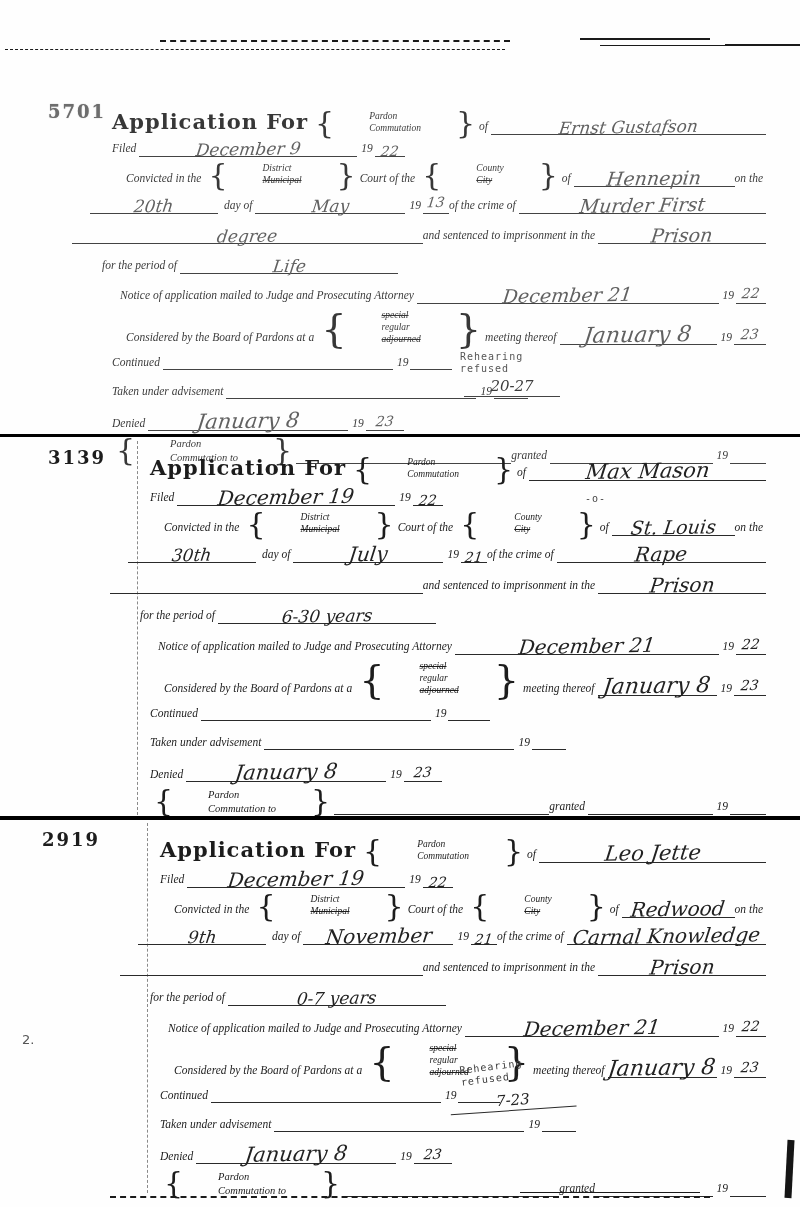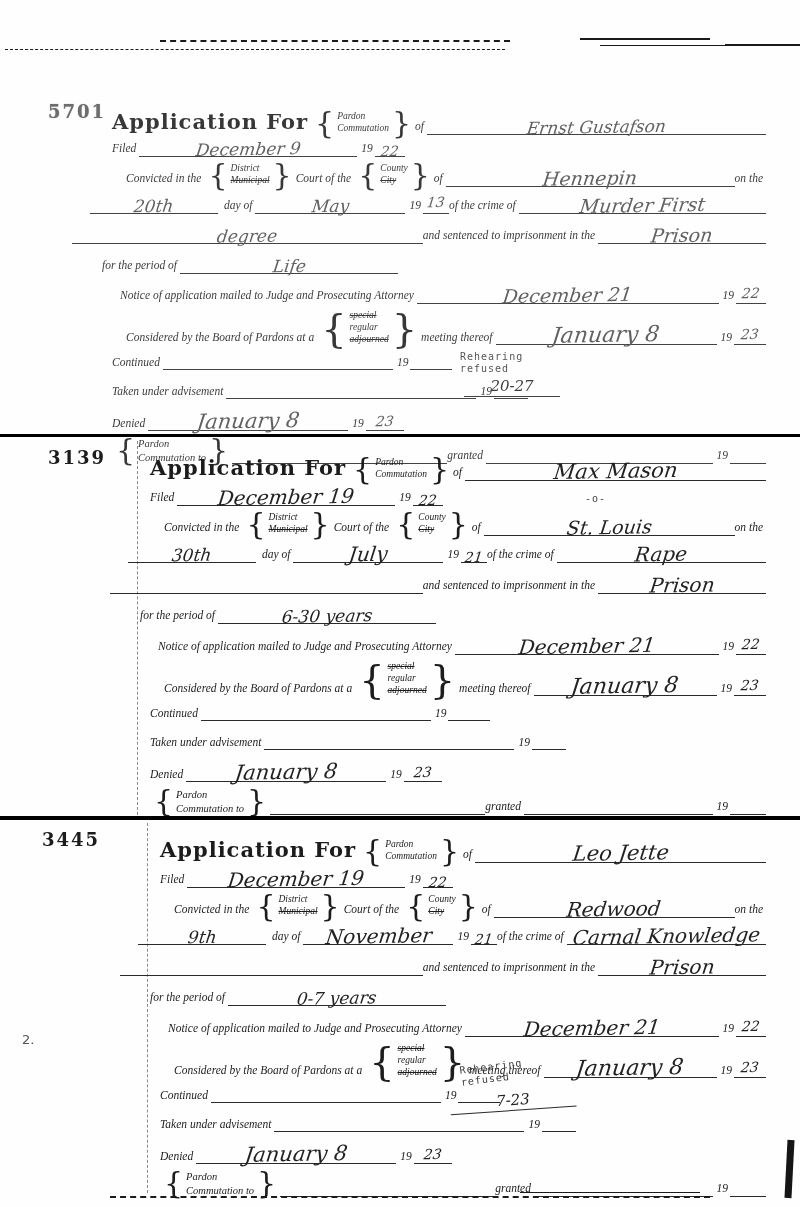--- a/index.html
+++ b/index.html
@@ -40,21 +40,21 @@
   .fill.grow{flex:1 1 auto;}
   
   .hw{
     display:inline-block; font-family:"DejaVu Serif", serif; font-style:italic;
     font-size:17px; line-height:1; transform:skewX(-8deg) rotate(-1deg);
     margin-bottom:-2px; color:#222;
   }
   .hw.sm{font-size:14px;}
   .rec1 .hw{color:#4c4c4c;}
   
-  .brace{display:inline-flex; align-items:center; flex:0 0 auto; margin:0 3px;}
+  .brace{display:inline-flex; align-items:center; flex:0 0 auto; margin:0 3px;gap:32px;}
   .bopen::before{content:"{";}
   .bclose::before{content:"}";}
   .bopen,.bclose{font-style:normal; font-weight:400; font-size:30px; line-height:.75;
                  font-family:"DejaVu Serif", serif; padding:0 1px;}
   .brace.tall .bopen,.brace.tall .bclose{font-size:40px;}
   .bopts{display:flex; flex-direction:column; font-size:9.5px; line-height:1.25;
          text-align:left; font-style:italic; padding:0 2px;}
   .struck{text-decoration:line-through;}
   
   .typed{
@@ -410,21 +410,21 @@
         <span class="fill grow"></span>
         <span class="yr">19</span>
         <span class="fill" style="width:36px;"></span>
       </div>
     </div>
   </div>
 
   <div class="divider" style="top:816px; height:4px;"></div>
 
   <div class="rec" style="top:823px; height:370px;">
-    <div class="recnum" style="left:42px;">3445</div>
+    <div class="recnum" style="left:42px;">2919</div>
     <div class="vdash" style="left:147px; top:0; height:370px;"></div>
     <div class="rec-body" style="margin-left:160px;">
       <div class="row r-title">
         <span class="lbl appfor">Application For</span>
         <span class="brace">
           <span class="bopen"></span>
           <span class="bopts">
             <span>Pardon</span>
             <span>Commutation</span>
           </span>

